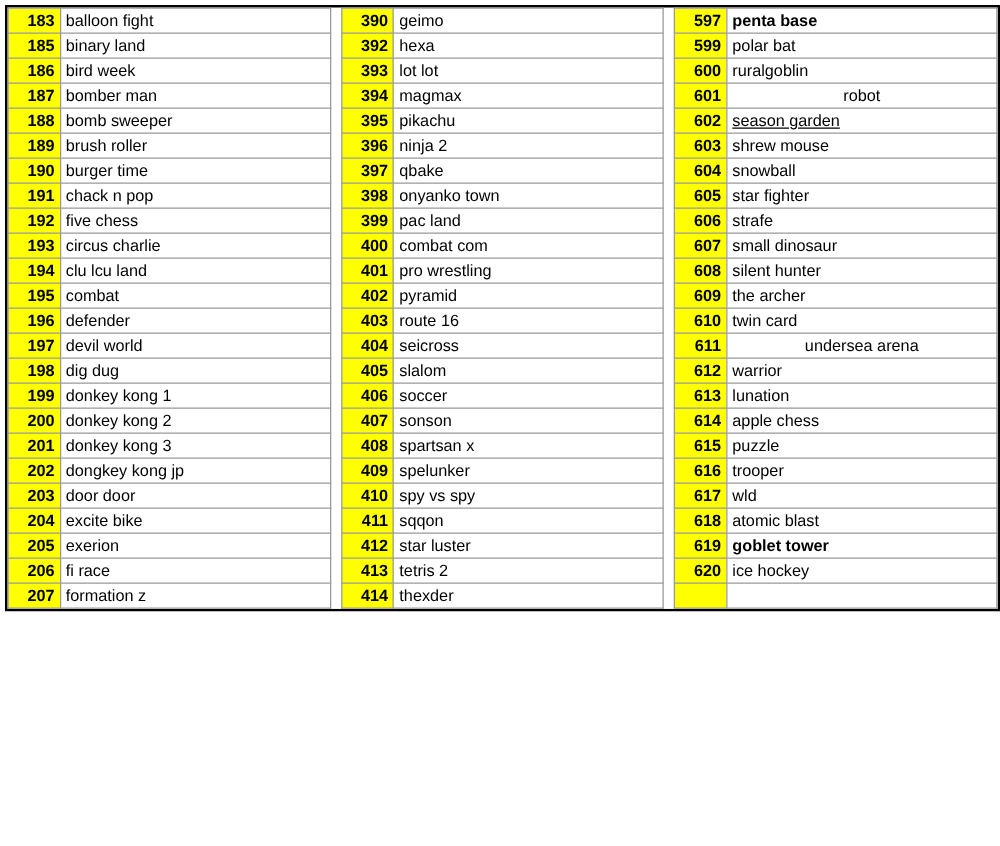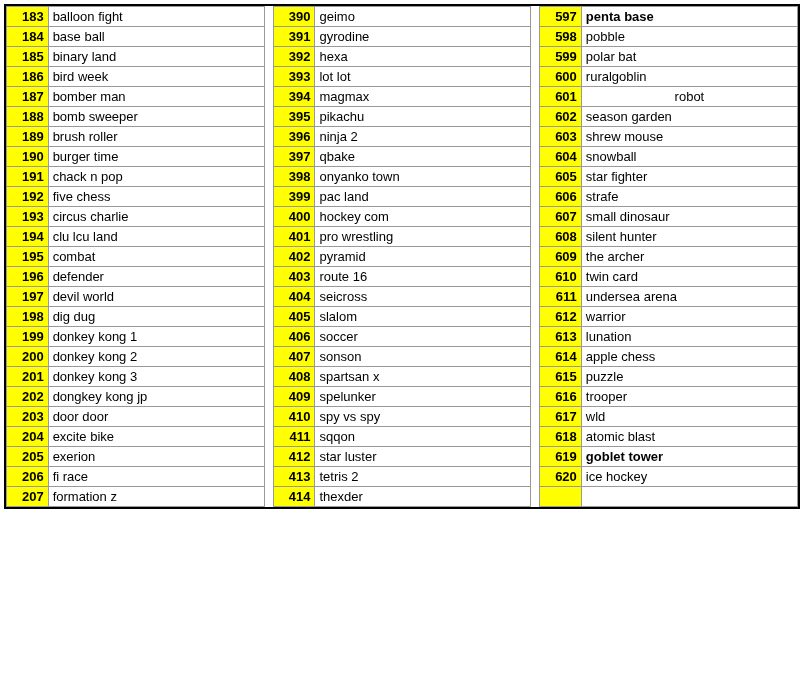--- a/index.html
+++ b/index.html
@@ -53,30 +53,20 @@
           <td class="num">183</td>
           <td class="name">balloon fight</td>
           <td class="gap"></td>
           <td class="num">390</td>
           <td class="name">geimo</td>
           <td class="gap"></td>
           <td class="num">597</td>
           <td class="name" style="width: 220px; font-weight: bold;">penta base</td>
         </tr>
         <tr>
-          <td class="num">184</td>
-          <td class="name">base ball</td>
-          <td class="gap"></td>
-          <td class="num">391</td>
-          <td class="name">gyrodine</td>
-          <td class="gap"></td>
-          <td class="num">598</td>
-          <td class="name" style="width: 220px;">pobble</td>
-        </tr>
-        <tr>
           <td class="num">185</td>
           <td class="name">binary land</td>
           <td class="gap"></td>
           <td class="num">392</td>
           <td class="name">hexa</td>
           <td class="gap"></td>
           <td class="num">599</td>
           <td class="name" style="width: 220px;">polar bat</td>
         </tr>
         <tr>
@@ -100,21 +90,21 @@
           <td class="name" style="width: 220px; text-align: center;">robot</td>
         </tr>
         <tr>
           <td class="num">188</td>
           <td class="name">bomb sweeper</td>
           <td class="gap"></td>
           <td class="num">395</td>
           <td class="name">pikachu</td>
           <td class="gap"></td>
           <td class="num">602</td>
-          <td class="name" style="width: 220px;">season garden</td>
+          <td class="name" style="width: 220px; text-decoration: underline;">season garden</td>
         </tr>
         <tr>
           <td class="num">189</td>
           <td class="name">brush roller</td>
           <td class="gap"></td>
           <td class="num">396</td>
           <td class="name">ninja 2</td>
           <td class="gap"></td>
           <td class="num">603</td>
           <td class="name" style="width: 220px;">shrew mouse</td>
@@ -147,21 +137,21 @@
           <td class="name">pac land</td>
           <td class="gap"></td>
           <td class="num">606</td>
           <td class="name" style="width: 220px;">strafe</td>
         </tr>
         <tr>
           <td class="num">193</td>
           <td class="name">circus charlie</td>
           <td class="gap"></td>
           <td class="num">400</td>
-          <td class="name">hockey com</td>
+          <td class="name">combat com</td>
           <td class="gap"></td>
           <td class="num">607</td>
           <td class="name" style="width: 220px;">small dinosaur</td>
         </tr>
         <tr>
           <td class="num">194</td>
           <td class="name">clu lcu land</td>
           <td class="gap"></td>
           <td class="num">401</td>
           <td class="name">pro wrestling</td>
@@ -190,21 +180,21 @@
           <td class="name" style="width: 220px;">twin card</td>
         </tr>
         <tr>
           <td class="num">197</td>
           <td class="name">devil world</td>
           <td class="gap"></td>
           <td class="num">404</td>
           <td class="name">seicross</td>
           <td class="gap"></td>
           <td class="num">611</td>
-          <td class="name" style="width: 220px;">undersea arena</td>
+          <td class="name" style="width: 220px; text-align: center;">undersea arena</td>
         </tr>
         <tr>
           <td class="num">198</td>
           <td class="name">dig dug</td>
           <td class="gap"></td>
           <td class="num">405</td>
           <td class="name">slalom</td>
           <td class="gap"></td>
           <td class="num">612</td>
           <td class="name" style="width: 220px;">warrior</td>

